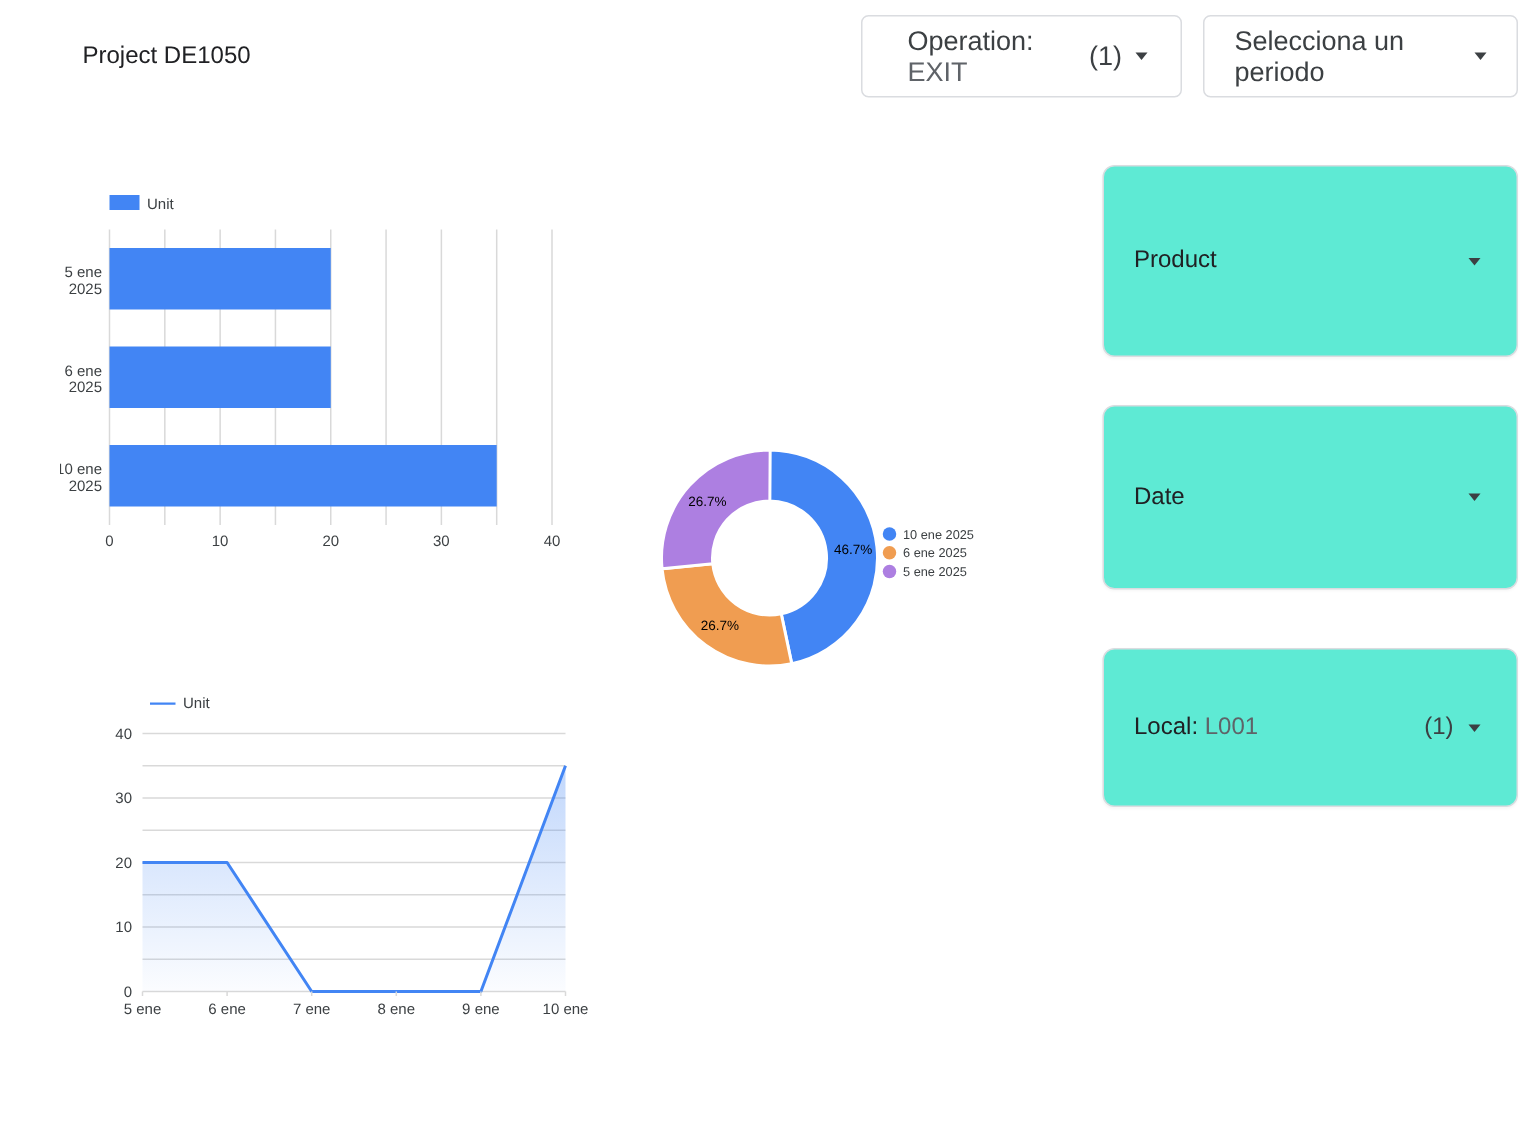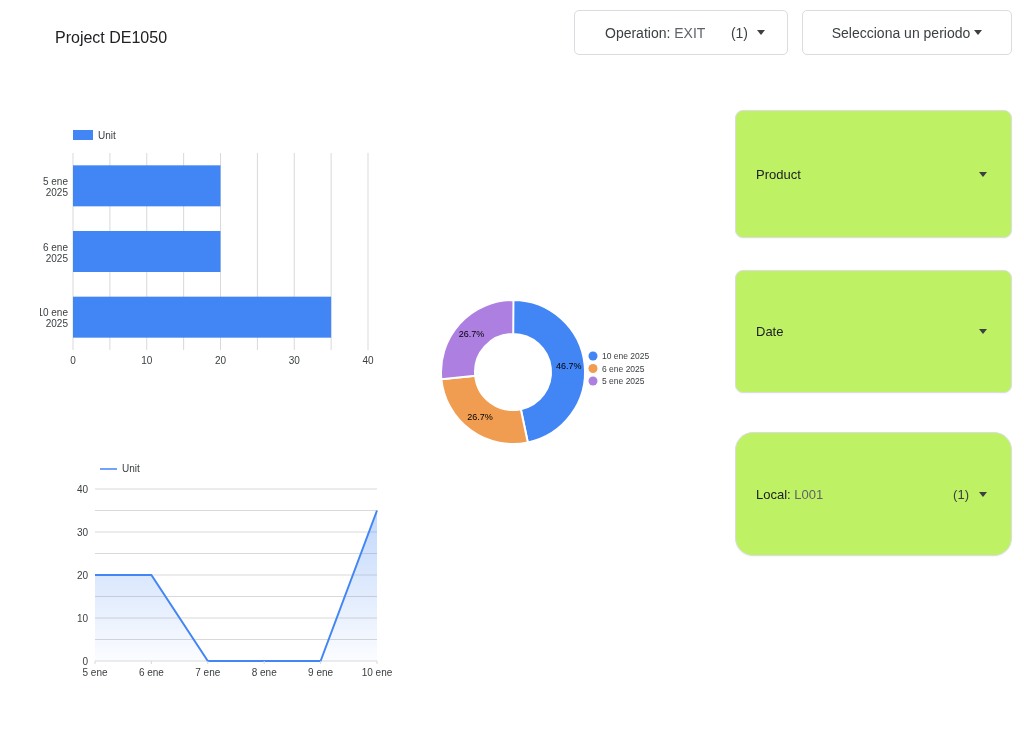--- a/index.html
+++ b/index.html
@@ -3,46 +3,46 @@
 <meta charset="utf-8">
 <style>
   * { margin:0; padding:0; box-sizing:border-box; }
   html,body { background:#ffffff; }
   body { font-family:"Liberation Sans", sans-serif; color:#202124; }
   .page { position:relative; width:1024px; height:754px; background:#fff; overflow:hidden; }
 
   .title { position:absolute; left:55px; top:29px; font-size:16px; color:#202124; }
 
   .btn {
-    position:absolute; top:10px; height:45px;
+    position:absolute; top:10px; height:55px;
     border:1px solid #dadce0; border-radius:5px; background:#fff;
-    display:flex; align-items:center; font-size:14px; color:#3c4043;
+    display:flex; align-items:center; font-size:18px; color:#3c4043;
     cursor:pointer;
   }
   .btn-operation { left:574px; width:214px; padding:0 22px 0 30px; justify-content:space-between; }
   .btn-period   { left:802px; width:210px; padding:0 20px; justify-content:center; gap:4px; }
   .btn .muted, .card .muted { color:#5f6368; }
   .btn-right { display:flex; align-items:center; gap:9px; }
 
   .caret {
     width:0; height:0; display:inline-block;
     border-left:4px solid transparent; border-right:4px solid transparent;
     border-top:5px solid #3c4043;
   }
 
   .card {
     position:absolute; left:735px; width:277px;
-    border:1px solid #dadce0; border-radius:8px; background:#bef264;
+    border:1px solid #dadce0; border-radius:8px; background:#5eead4;
     box-shadow:0 1px 2px rgba(0,0,0,0.04);
     display:flex; align-items:center; justify-content:space-between;
-    padding:0 24px 0 20px; font-size:13px; color:#202124; cursor:pointer;
+    padding:0 24px 0 20px; font-size:16px; color:#202124; cursor:pointer;
   }
   .card-product { top:110px; height:128px; }
   .card-date    { top:270px; height:123px;gap:32px; }
-  .card-local   { top:432px; height:124px;border-radius:18px; }
+  .card-local   { top:432px; height:106px; }
   .card-right { display:flex; align-items:center; gap:10px; color:#3c4043; }
 
   .chart { position:absolute; }
   .chart-bar   { left:40px;  top:115px; width:360px; height:260px; }
   .chart-donut { left:430px; top:288px; width:280px; height:170px; }
   .chart-line  { left:70px;  top:452px; width:335px; height:235px; }
 
   svg text { font-family:"Liberation Sans", sans-serif; }
   .ax   { font-size:10px; fill:#3c4043; }
   .pct  { font-size:9px;  fill:#000000; }

